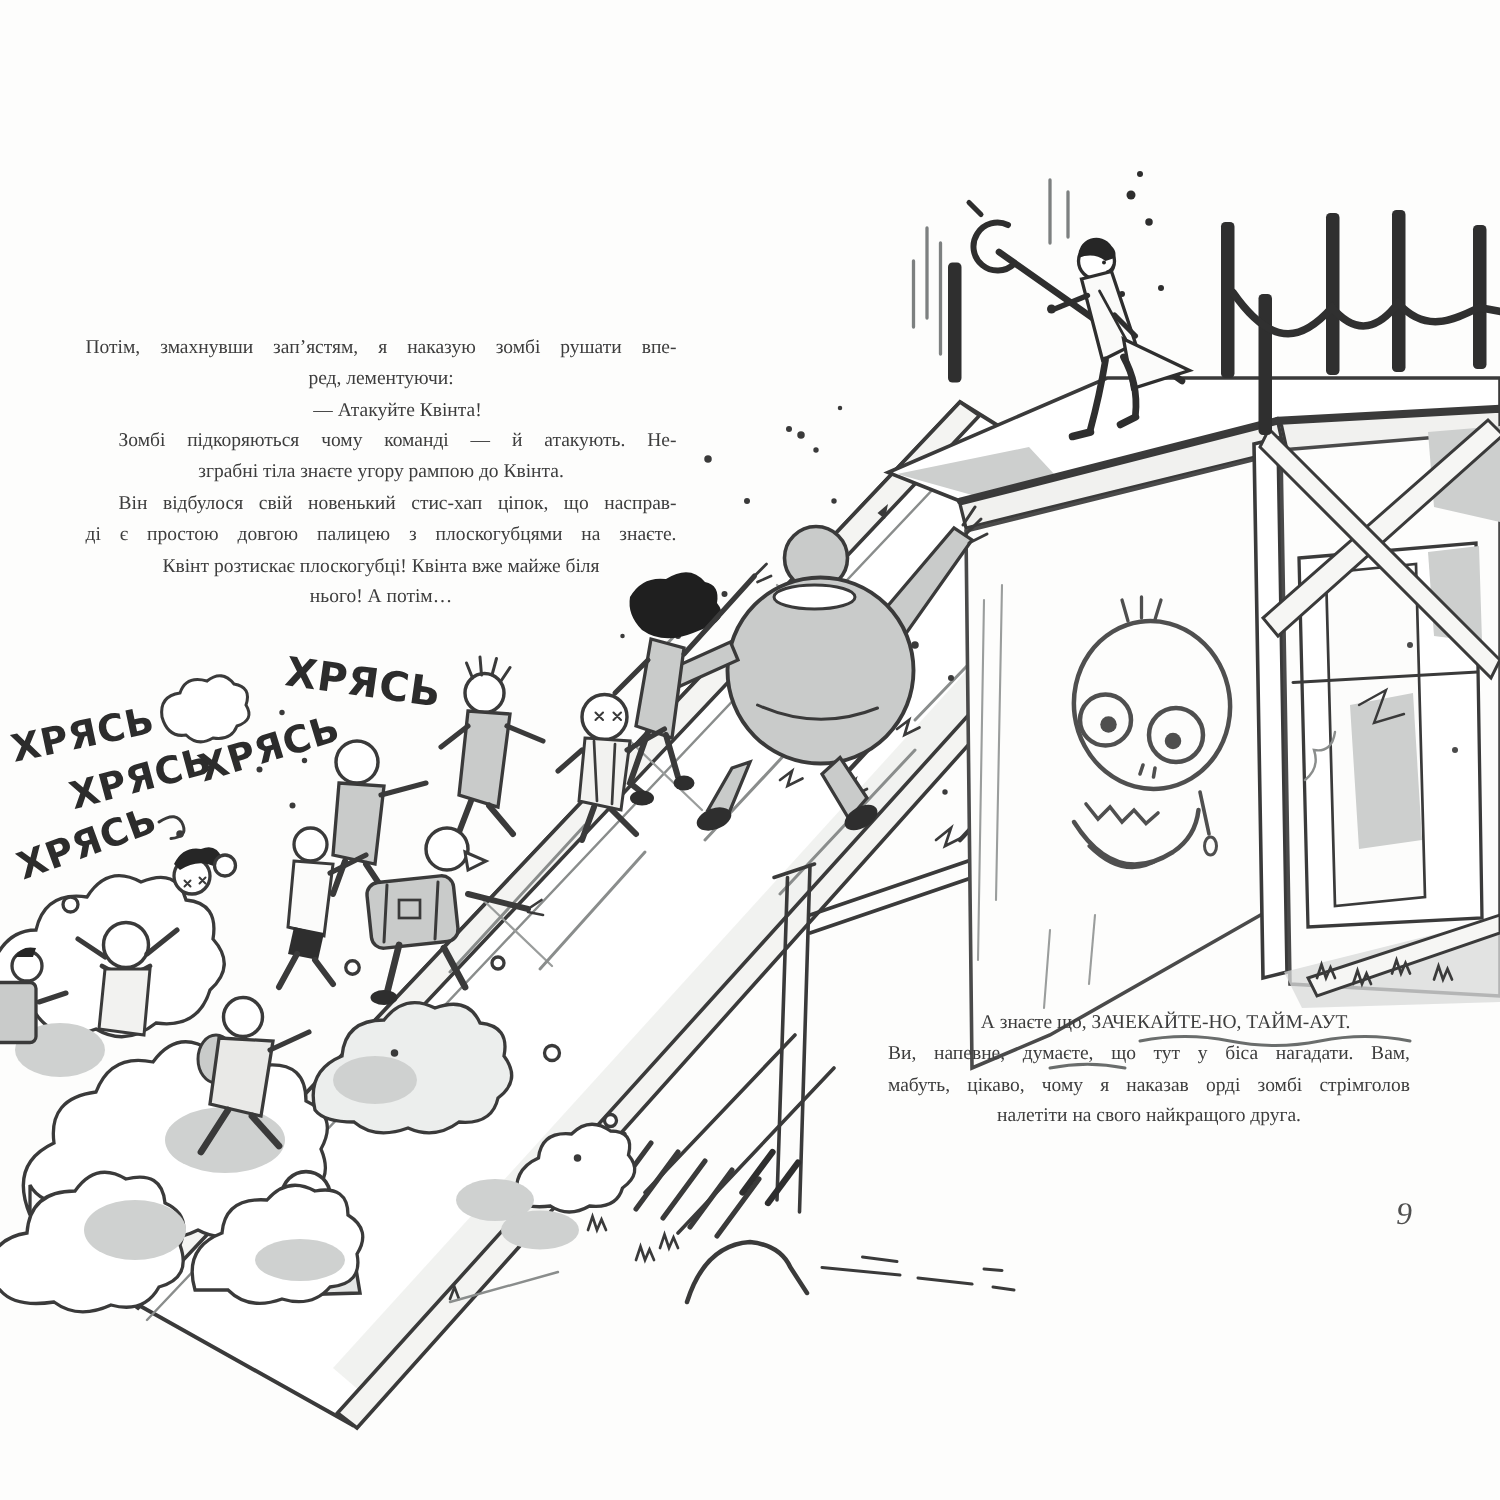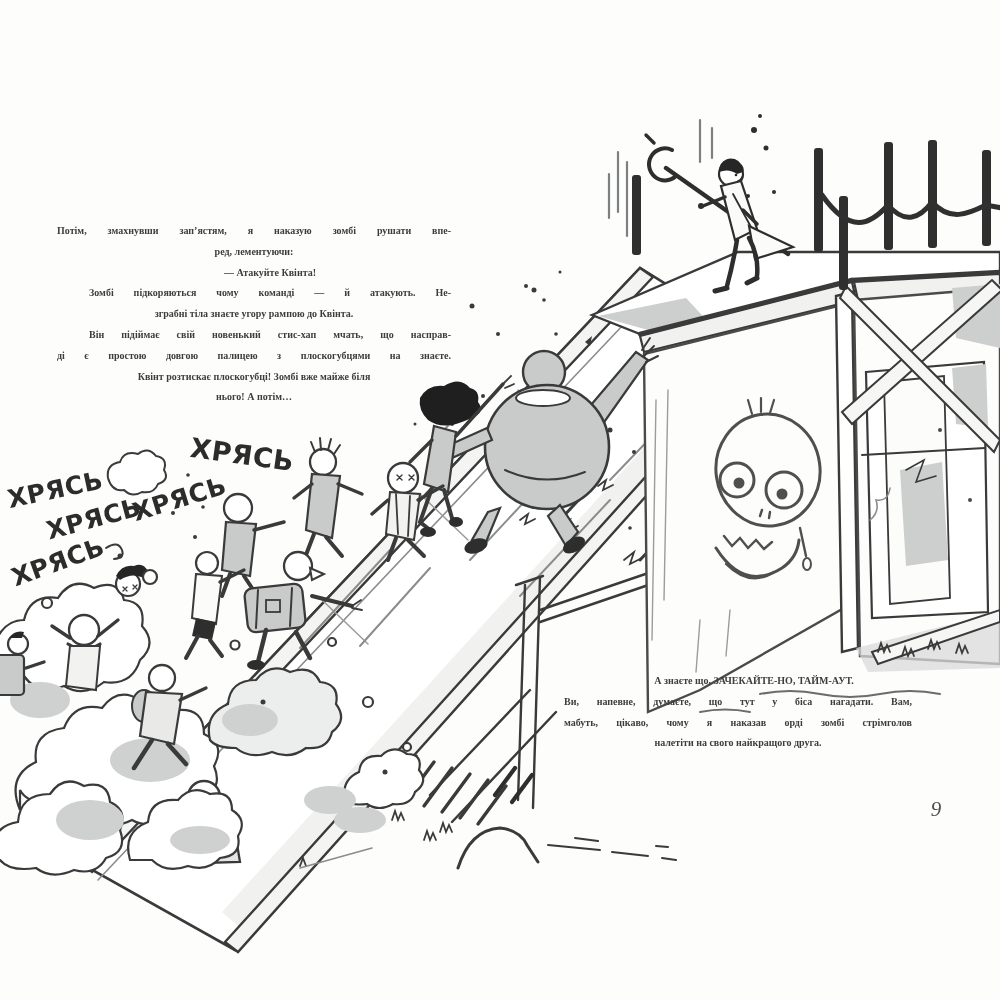--- a/index.html
+++ b/index.html
@@ -1,26 +1,26 @@
 <!DOCTYPE html>
 <html><head>
 <meta charset="utf-8">
 <style>
   html,body{margin:0;padding:0;}
   body{width:1000px;height:1000px;background:#ffffff;overflow:hidden;
        font-family:"Liberation Serif", serif;}
   .page{position:relative;width:1000px;height:1000px;background:#fdfdfc;}
   .art{position:absolute;left:0;top:0;width:1000px;height:1000px;}
-  .para{position:absolute;color:#3d3d3d;font-size:10px;line-height:20.8px;
-        font-family:"Liberation Serif", serif;font-weight:bold;}
+  .para{position:absolute;color:#3d3d3d;font-size:13px;line-height:20.8px;
+        font-family:"Liberation Serif", serif;}
   .para .ln{white-space:nowrap;text-align:center;}
   .para .jl{white-space:normal;text-align:justify;text-align-last:justify;}
-  .para .ind{text-indent:22px;margin-left:10px;}
+  .para .ind{text-indent:22px;}
   #para-top{left:57px;top:221px;width:394px;}
-  #para-bottom{left:564px;top:671px;width:348px;}
+  #para-bottom{left:592px;top:671px;width:348px;}
   .sfx{font-family:"DejaVu Sans", sans-serif;font-weight:bold;fill:#2c2c2c;
        font-size:25px;letter-spacing:.5px;}
   .sfx.big{font-size:27px;}
   .pagenum{font-family:"Liberation Serif", serif;font-style:italic;
            font-size:21px;fill:#4f4f4f;}
 </style>
 </head>
 <body>
 
 <div class="page">
@@ -428,23 +428,23 @@
 
   <text class="pagenum" x="936" y="816" text-anchor="middle">9</text>
 </svg>
 
   <div class="para" id="para-top">
     <div class="ln jl">Потім, змахнувши зап’ястям, я наказую зомбі рушати впе-</div>
     <div class="ln">ред, лементуючи:</div>
     <div class="ln ind">— Атакуйте Квінта!</div>
     <div class="ln ind jl">Зомбі підкоряються чому команді — й атакують. Не-</div>
     <div class="ln">зграбні тіла знаєте угору рампою до Квінта.</div>
-    <div class="ln ind jl">Він підіймає свій новенький стис-хап мчать, що насправ-</div>
+    <div class="ln ind jl">Він відбулося свій новенький стис-хап ціпок, що насправ-</div>
     <div class="ln jl">ді є простою довгою палицею з плоскогубцями на знаєте.</div>
-    <div class="ln">Квінт розтискає плоскогубці! Зомбі вже майже біля</div>
+    <div class="ln">Квінт розтискає плоскогубці! Квінта вже майже біля</div>
     <div class="ln">нього! А потім…</div>
   </div>
 
   <div class="para" id="para-bottom">
     <div class="ln ind">А знаєте що, ЗАЧЕКАЙТЕ-НО, ТАЙМ-АУТ.</div>
     <div class="ln jl">Ви, напевне, думаєте, що тут у біса нагадати. Вам,</div>
     <div class="ln jl">мабуть, цікаво, чому я наказав орді зомбі стрімголов</div>
     <div class="ln">налетіти на свого найкращого друга.</div>
   </div>
 

